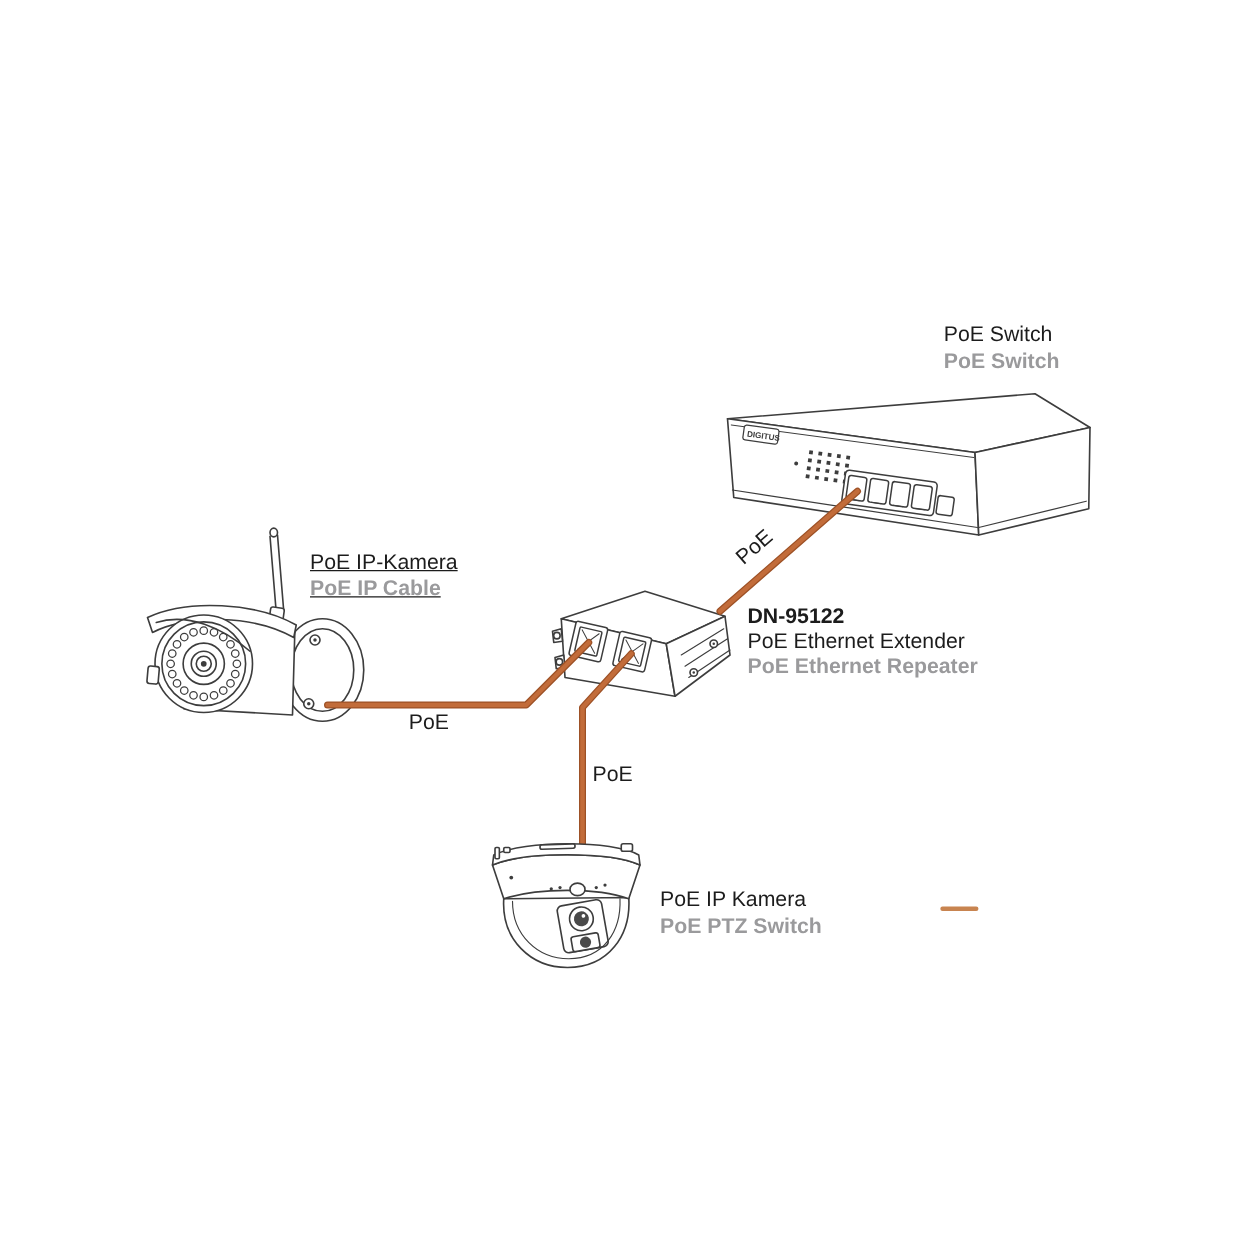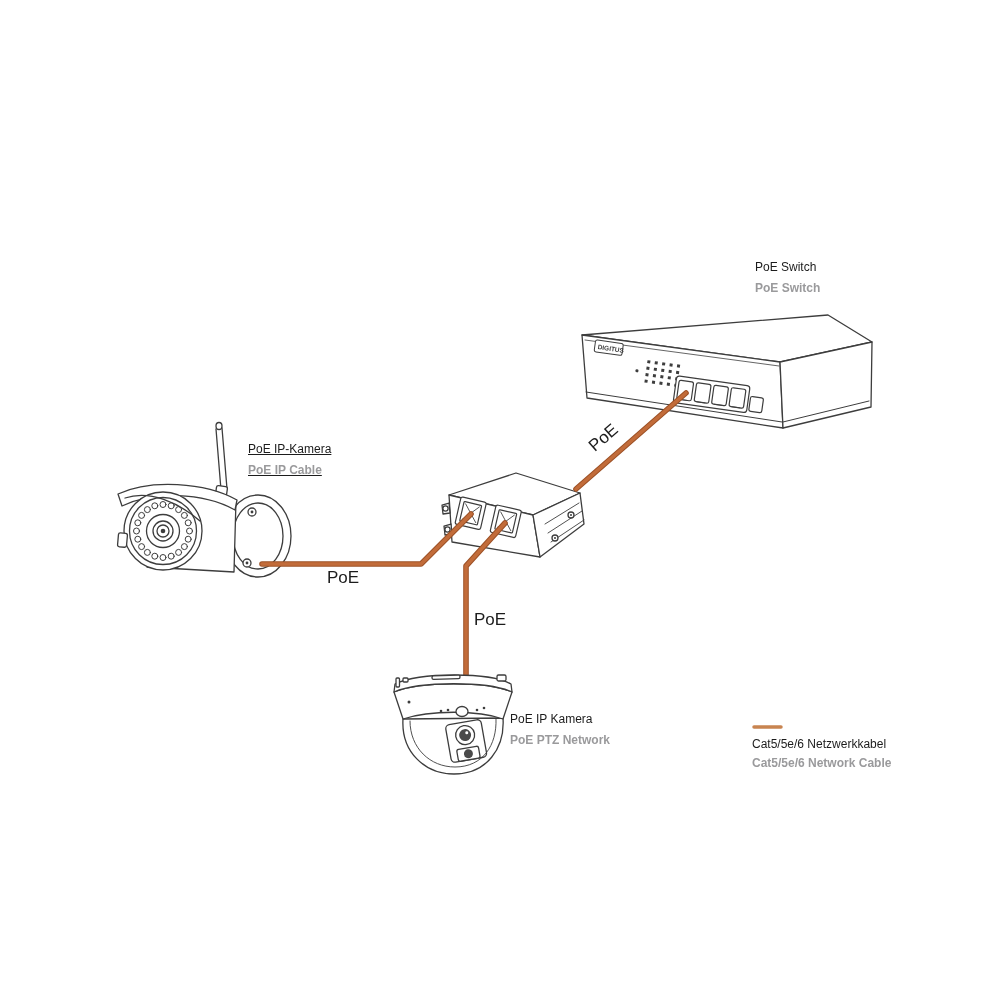--- a/index.html
+++ b/index.html
@@ -1,21 +1,21 @@
 <!DOCTYPE html>
 <html><head>
 <meta charset="utf-8">
 <style>
   html,body{margin:0;padding:0;background:#ffffff;}
   .stage{
     position:relative;width:1000px;height:1000px;background:#ffffff;
     font-family:"Liberation Sans", sans-serif;color:#1c1c1c;overflow:hidden;
   }
   .stage svg{position:absolute;left:0;top:0;}
-  .lbl{position:absolute;font-size:12px;line-height:21px;white-space:nowrap;}
+  .lbl{position:absolute;font-size:17px;line-height:21px;white-space:nowrap;}
   .lbl .de{display:block;color:#1c1c1c;}
   .lbl .en{display:block;color:#9a9a9c;font-weight:bold;}
   .lbl .model{display:block;color:#1c1c1c;font-weight:bold;}
   .lbl.tight{line-height:20px;}
   .lbl.legend{line-height:19px;}
   .poe{position:absolute;font-size:17px;color:#1c1c1c;white-space:nowrap;}
   .poe.rot{transform:rotate(-41deg);transform-origin:left top;}
 </style>
 </head>
 <body>
@@ -193,28 +193,29 @@
   <div class="lbl" style="left:755px;top:257px;">
     <span class="de">PoE Switch</span>
     <span class="en">PoE Switch</span>
   </div>
 
   <div class="lbl" style="left:248px;top:439px;text-decoration:underline;">
     <span class="de">PoE IP-Kamera</span>
     <span class="en">PoE IP Cable</span>
   </div>
 
-
-  <div class="lbl" style="left:510px;top:709px;">
+  <div class="lbl tight" style="left:598px;top:483px;">
+    <span class="model">DN-95122</span>
+    <span class="de">PoE Ethernet Extender</span>
+    <span class="en">PoE Ethernet Repeater</span>
+  </div>
+
+  <div class="lbl" style="left:528px;top:709px;">
     <span class="de">PoE IP Kamera</span>
-    <span class="en">PoE PTZ Network</span>
-  </div>
-
-  <div class="lbl legend" style="left:752px;top:735px;">
-    <span class="de">Cat5/5e/6 Netzwerkkabel</span>
-    <span class="en">Cat5/5e/6 Network Cable</span>
-  </div>
+    <span class="en">PoE PTZ Switch</span>
+  </div>
+
 
   <div class="poe" style="left:327px;top:568px;">PoE</div>
   <div class="poe" style="left:474px;top:610px;">PoE</div>
   <div class="poe rot" style="left:585px;top:441px;">PoE</div>
 
 </div>
 
 </body></html>

